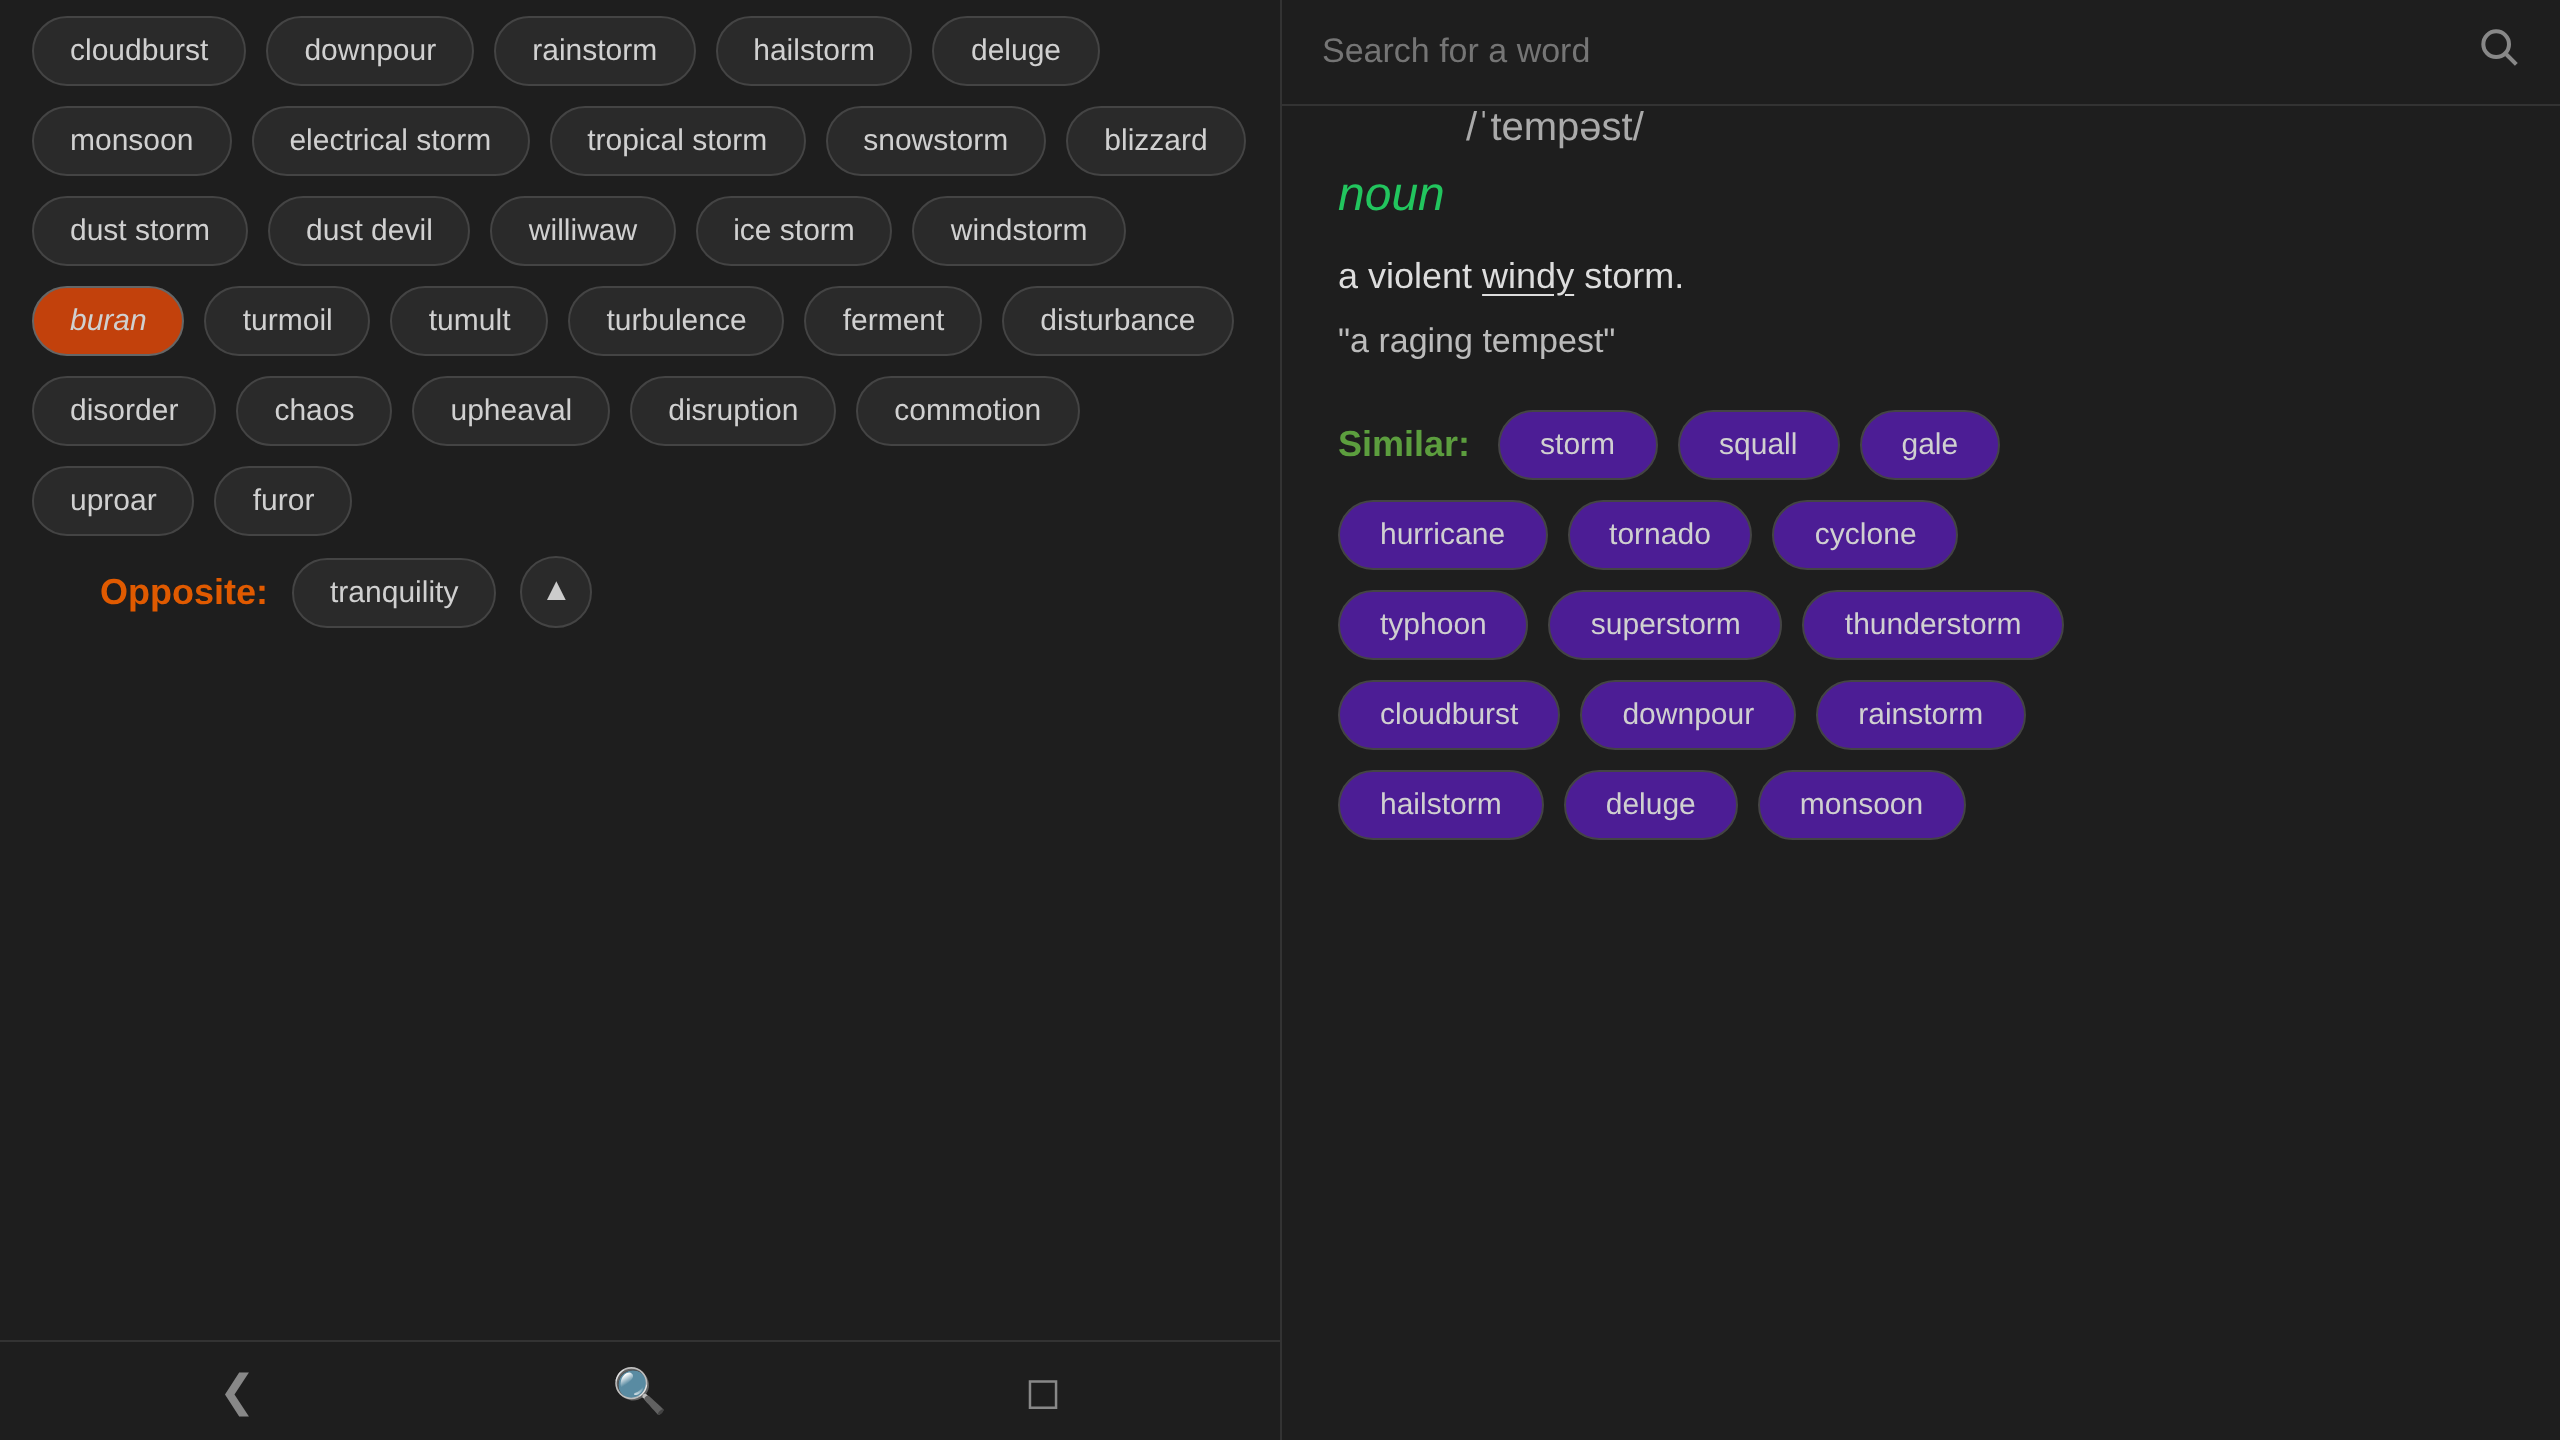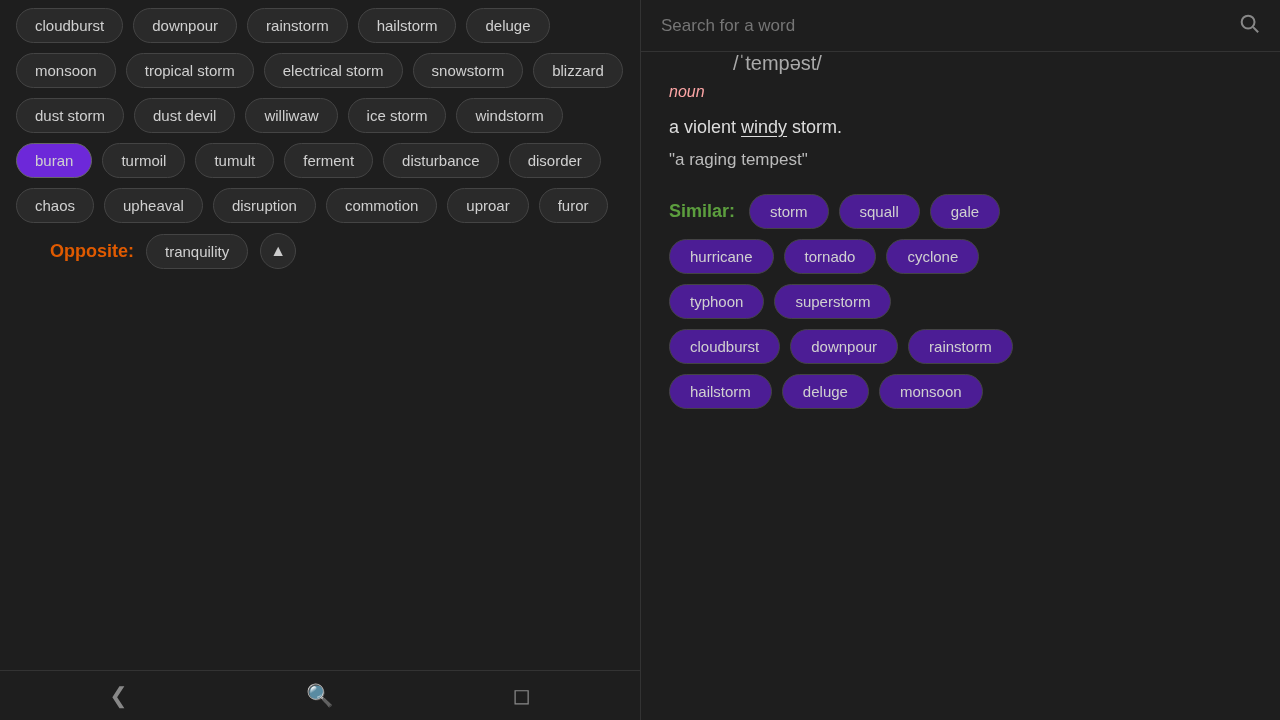--- a/index.html
+++ b/index.html
@@ -35,22 +35,23 @@
       border: 1.5px solid #444;
       border-radius: 999px;
       padding: 8px 18px;
       font-size: 15px;
       color: #d0d0d0;
       cursor: pointer;
       white-space: nowrap;
     }
 
     .tag.active {
-      background-color: #6d28d9;
+      background-color: #c2410c;
       border-color: #666;
+      font-style: italic;
     }
 
     .opposite-row {
       display: flex;
       align-items: center;
       gap: 12px;
       margin-top: 10px;
       padding-bottom: 4px;
     }
 
@@ -144,23 +145,23 @@
     }
 
     .phonetic {
       padding: 0 28px 4px 92px;
       font-size: 20px;
       color: #aaa;
     }
 
     .part-of-speech {
       padding: 4px 28px 8px 28px;
-      font-size: 16px;
+      font-size: 24px;
       font-style: italic;
-      color: #fca5a5;
+      color: #22c55e;
     }
 
     .definition {
       padding: 8px 28px;
       font-size: 18px;
       color: #ddd;
     }
 
     .definition u {
       text-decoration: underline;
@@ -233,36 +234,37 @@
   <div class="tags-container">
 
     <span class="tag">cloudburst</span>
     <span class="tag">downpour</span>
     <span class="tag">rainstorm</span>
 
     <span class="tag">hailstorm</span>
     <span class="tag">deluge</span>
     <span class="tag">monsoon</span>
 
+    <span class="tag">electrical storm</span>
     <span class="tag">tropical storm</span>
-    <span class="tag">electrical storm</span>
 
     <span class="tag">snowstorm</span>
     <span class="tag">blizzard</span>
     <span class="tag">dust storm</span>
 
     <span class="tag">dust devil</span>
     <span class="tag">williwaw</span>
     <span class="tag">ice storm</span>
 
     <span class="tag">windstorm</span>
     <span class="tag active">buran</span>
     <span class="tag">turmoil</span>
 
     <span class="tag">tumult</span>
+    <span class="tag">turbulence</span>
     <span class="tag">ferment</span>
 
     <span class="tag">disturbance</span>
     <span class="tag">disorder</span>
     <span class="tag">chaos</span>
 
     <span class="tag">upheaval</span>
     <span class="tag">disruption</span>
     <span class="tag">commotion</span>
 
@@ -316,20 +318,21 @@
       <span class="similar-tag">gale</span>
     </div>
     <div class="similar-row">
       <span class="similar-tag">hurricane</span>
       <span class="similar-tag">tornado</span>
       <span class="similar-tag">cyclone</span>
     </div>
     <div class="similar-row">
       <span class="similar-tag">typhoon</span>
       <span class="similar-tag">superstorm</span>
+      <span class="similar-tag">thunderstorm</span>
     </div>
     <div class="similar-row">
       <span class="similar-tag">cloudburst</span>
       <span class="similar-tag">downpour</span>
       <span class="similar-tag">rainstorm</span>
     </div>
     <div class="similar-row">
       <span class="similar-tag">hailstorm</span>
       <span class="similar-tag">deluge</span>
       <span class="similar-tag">monsoon</span>

